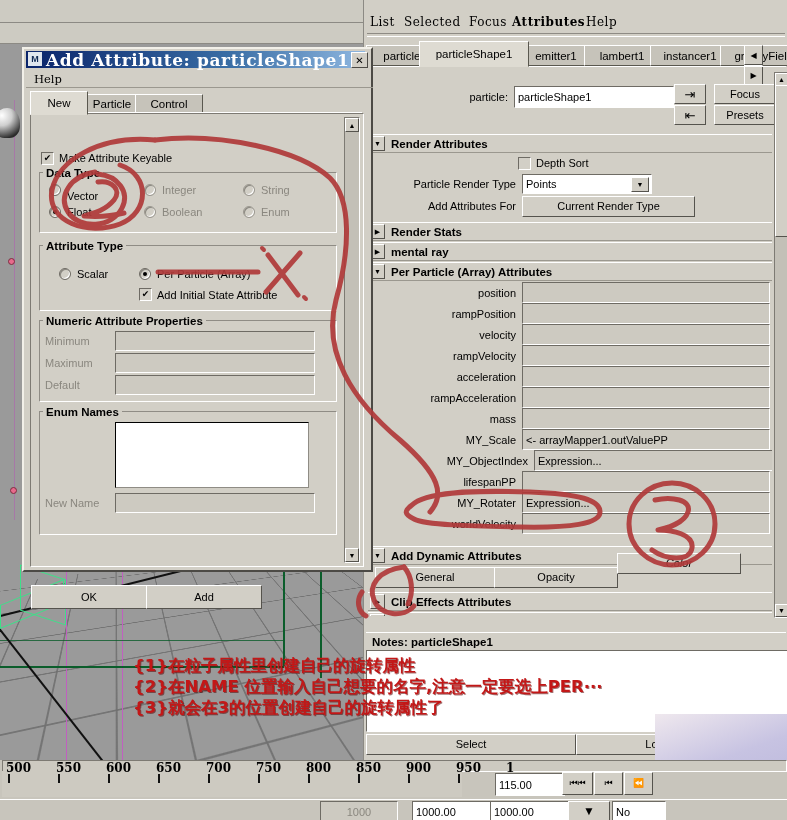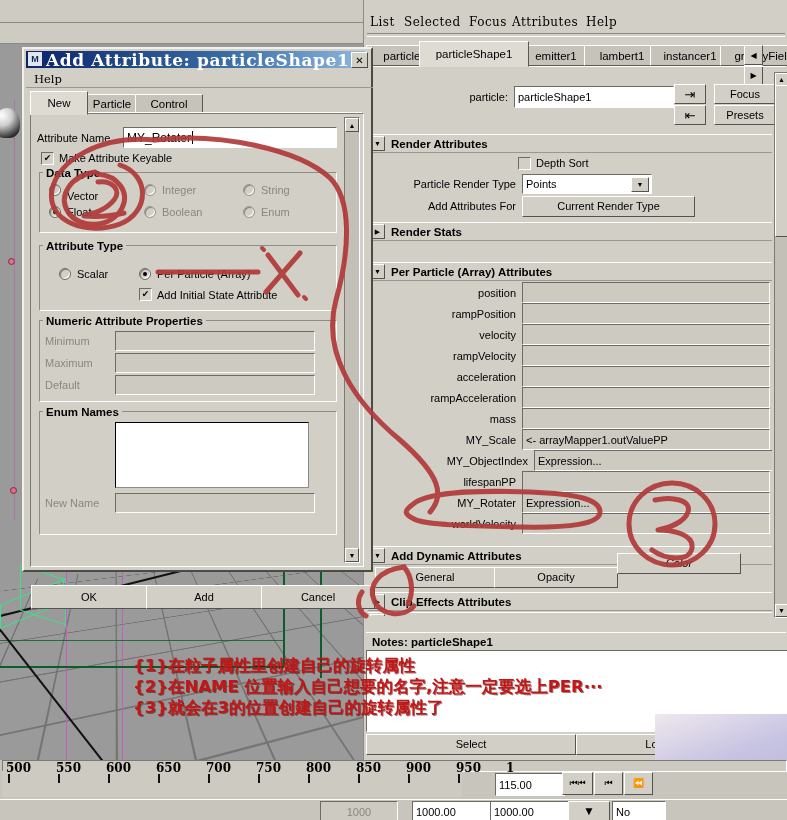--- a/index.html
+++ b/index.html
@@ -181,21 +181,21 @@
         <div class="bar2"></div>
     </div>
   </div>
 
   <div id="ae">
 
     <div id="ae-menubar">
       <span style="left:6px;">List</span>
       <span style="left:40px;">Selected</span>
       <span style="left:105px;">Focus</span>
-      <span style="left:148px;">Attributes</span>
+      <span style="left:148px;font-weight:bold;">Attributes</span>
       <span style="left:222px;">Help</span>
     </div>
     <div id="ae-menusep"></div>
 
     <div id="tabstrip">
       <div class="tab" style="left:0px;width:68px;">
           <span>particle1</span>
         </div>
       <div class="tab active" style="left:53px;width:100px;">
           <span>particleShape1</span>
@@ -268,20 +268,24 @@
         <div class="btn" style="margin-left:6px;width:171px;height:19px;">
           <span>Current Render Type</span>
         </div>
       </div>
 
       <div class="sectionhdr" style="top:150px;">
         <span class="arw">▶</span>
         <span class="txt">Render Stats</span>
       </div>
 
+      <div class="sectionhdr" style="top:170px;">
+        <span class="arw">▶</span>
+        <span class="txt">mental ray</span>
+      </div>
 
       <div class="sectionhdr" style="top:190px;">
         <span class="arw">▼</span>
         <span class="txt">Per Particle (Array) Attributes</span>
       </div>
 
       <div id="pp-rows">
           <div class="row" style="left: 0px; top: 211px; width: 404px; height: 19px;">
             <span class="lbl" style="width: 148px;">position</span>
             <div class="field-gray" style="margin-left: 6px; width: 240px; height: 17px;">
@@ -424,27 +428,20 @@
           <span>Particle</span>
         </div>
       <div class="dtab" style="left:105px;width:54px;">
           <span>Control</span>
         </div>
     </div>
     <div id="dlg-tabline"></div>
 
     <div id="dlg-inner">
 
-      <div class="row" style="left:6px;top:14px;width:300px;height:19px;">
-        <span class="lbl" style="width:82px;text-align:left;">Attribute Name</span>
-        <div class="field" style="margin-left:4px;width:206px;height:17px;background:#fff;">
-          <span style="font-size:12px;">MY_Rotater</span>
-          <span style="width:1px;height:13px;background:#000;margin-left:1px;"></span>
-        </div>
-      </div>
 
       <div class="row" style="left:10px;top:36px;width:300px;height:16px;">
         <span class="cbox">✔</span>
         <span class="lbl" style="margin-left:5px;text-align:left;">Make Attribute Keyable</span>
       </div>
 
       <div class="grp" style="left:8px;top:58px;width:296px;height:59px;"></div>
       <span class="grptitle" style="left:12px;top:53px;">Data Type</span>
       <div class="row" style="left:18px;top:68px;height:15px;">
         <span class="rbox"></span>
@@ -518,23 +515,20 @@
         <div class="sbbtn" style="top:0;width:12px;height:12px;">▲</div>
         <div class="sbbtn" style="bottom:0;width:12px;height:12px;">▼</div>
       </div>
     </div>
 
     <div class="btn" style="position:absolute;left:7px;top:536px;width:114px;height:22px;">
       <span>OK</span>
     </div>
     <div class="btn" style="position:absolute;left:122px;top:536px;width:114px;height:22px;">
       <span>Add</span>
-    </div>
-    <div class="btn" style="position:absolute;left:237px;top:536px;width:112px;height:22px;">
-      <span>Cancel</span>
     </div>
   </div>
 
   <svg id="marker" viewBox="0 0 787 820">
     <g fill="none" stroke="#b03a3a" stroke-width="5" stroke-linecap="round" stroke-linejoin="round" opacity="0.92">
 
       <path d="M155 140 C 100 135, 58 160, 52 190 C 46 222, 88 236, 120 224 C 150 212, 150 175, 120 165"></path>
 
       <path d="M155 140 C 220 132, 300 150, 330 178 C 352 200, 350 250, 336 300
                C 322 352, 352 400, 400 440 C 440 475, 445 495, 430 512"></path>

